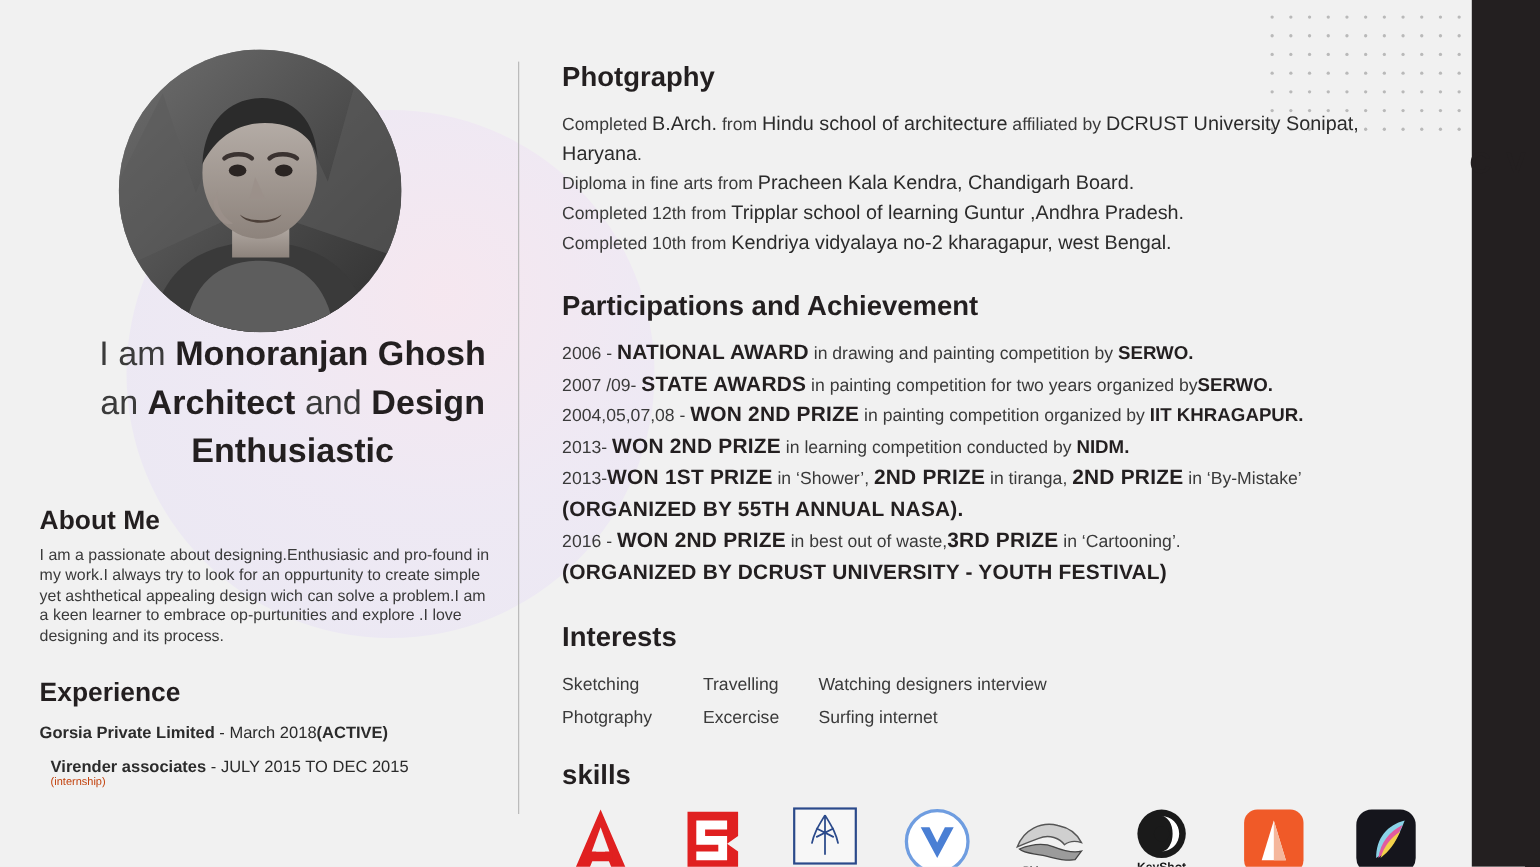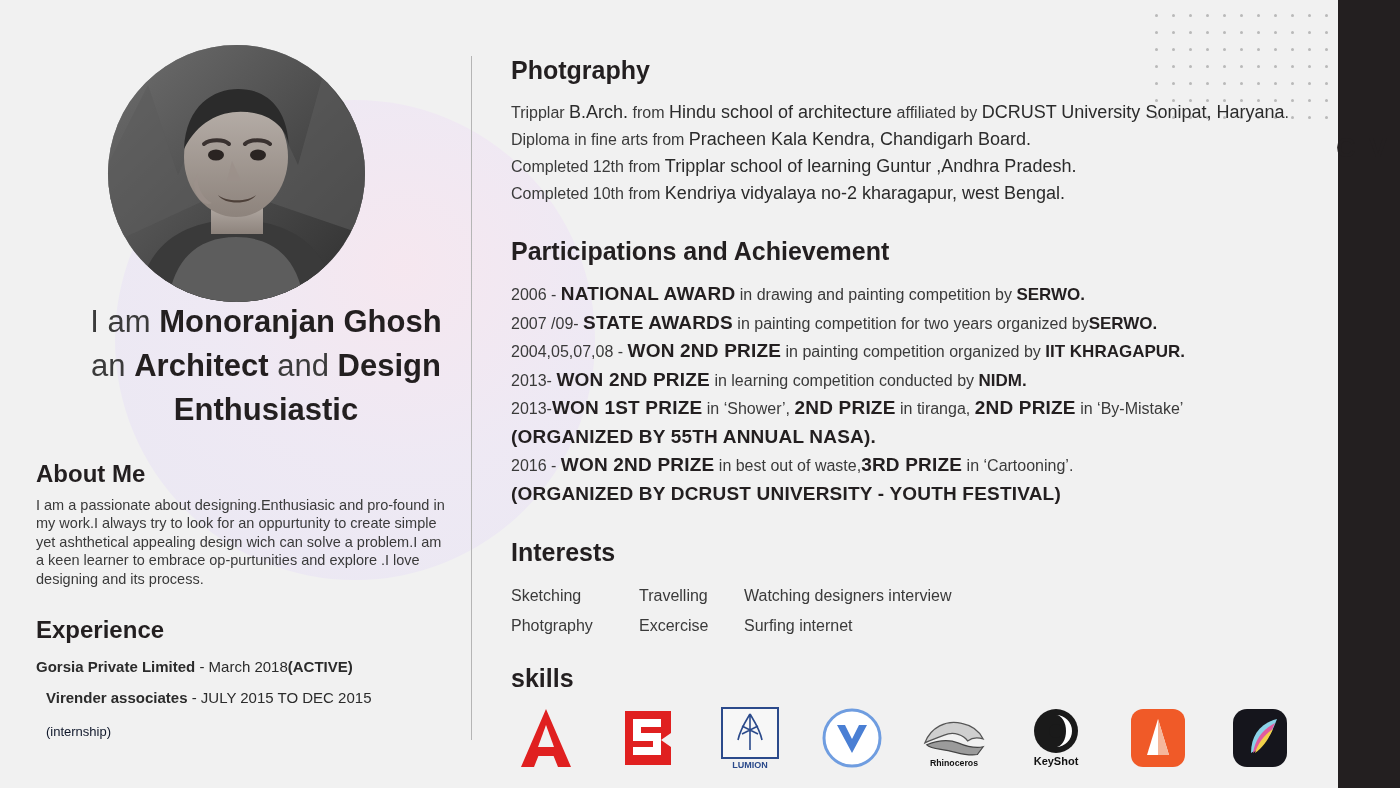--- a/index.html
+++ b/index.html
@@ -47,21 +47,21 @@
   .name-line b{color:#231f20;font-weight:bold;}
   .sec-title{
     font-size:24px;font-weight:bold;color:#231f20;margin:28px 0 8px 0;
   }
   .about-text{
     font-size:14.5px;line-height:1.27;color:#3a3a3a;width:412px;
   }
   .exp-item{margin-top:14px;font-size:15px;color:#2b2b2b;}
   .exp-item .role{font-weight:bold;}
   .exp-item .dates{font-weight:normal;}
-  .exp-sub{font-size:13px;color:#0f172a;display:block;margin-top:18px;}
+  .exp-sub{font-size:10px;color:#c2410c;display:block;}
   .exp-indent{padding-left:10px;}
 
   
   .divider{position:absolute;left:471px;top:56px;width:1px;height:684px;background:#b5b5b5;}
 
   
   .right-col{position:absolute;left:511px;top:56px;width:800px;}
   .r-title{font-size:25px;font-weight:bold;color:#231f20;margin:0 0 14px 0;}
   .r-title.small-gap{margin-top:30px;}
   .edu-line{font-size:16px;line-height:1.5;color:#3a3a3a;}
@@ -228,21 +228,21 @@
     </div>
 
     <div class="divider"></div>
 
     <div class="right-col">
 
       <div class="r-title">Photgraphy</div>
 
       <div class="edu-block">
         <div class="edu-line">
-          <span>Tripplar </span><span class="hl">B.Arch.</span><span> from </span><span class="hl">Hindu school of architecture</span><span> affiliated by </span><span class="hl">DCRUST University Sonipat, Haryana</span><span>.</span>
+          <span>Completed </span><span class="hl">B.Arch.</span><span> from </span><span class="hl">Hindu school of architecture</span><span> affiliated by </span><span class="hl">DCRUST University Sonipat, Haryana</span><span>.</span>
         </div>
         <div class="edu-line">
           <span>Diploma in fine arts from </span><span class="hl">Pracheen Kala Kendra, Chandigarh Board.</span>
         </div>
         <div class="edu-line">
           <span>Completed 12th from </span><span class="hl">Tripplar school of learning Guntur ,Andhra Pradesh.</span>
         </div>
         <div class="edu-line">
           <span>Completed 10th from </span><span class="hl">Kendriya vidyalaya no-2 kharagapur, west Bengal.</span>
         </div>

